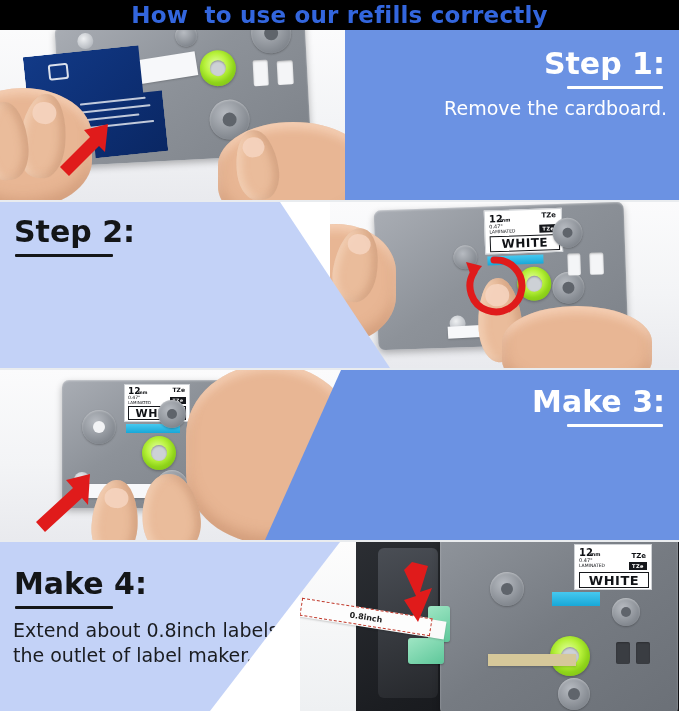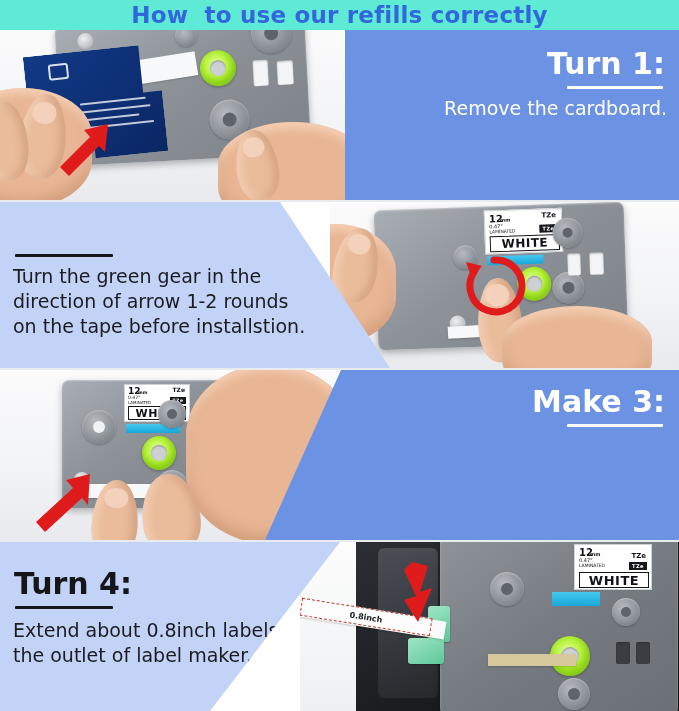--- a/index.html
+++ b/index.html
@@ -3,21 +3,21 @@
 <meta charset="utf-8">
 <title>How to use our refills correctly</title>
 <style>
   * { margin:0; padding:0; box-sizing:border-box; }
   html,body{
     width:679px; height:711px;
     background:#ffffff;
     font-family:"Liberation Sans", sans-serif;
     overflow:hidden;
   }
-  #page{ position:relative; width:679px; height:602px; background:#5eead4; }
+  #page{ position:relative; width:679px; height:602px; background:#000000; }
 
   
   .title-bar{
     position:absolute; left:0; top:0; width:679px; height:30px;
     display:flex; align-items:center; justify-content:center;
   }
   .title-text{
     color:#3366dd;
     font-size:23px; font-weight:bold;
     letter-spacing:.2px; white-space:pre;
@@ -164,21 +164,21 @@
         </div>
 
         <svg class="arrow-red" style="left:50px; top:88px;" width="62" height="62" viewBox="0 0 62 62">
           <path d="M58 6 L34 12 L40 19 L10 49 L19 58 L49 28 L55 34 Z" fill="#e01b1b"></path>
         </svg>
       </div>
     </div>
 
     <div class="txtpanel bluepanel" style="left:345px; width:334px; background:#6b92e3;">
       <div class="inner">
-        <div class="step-head" style="right:14px; top:16px; font-size:30px;">Turn 1:</div>
+        <div class="step-head" style="right:14px; top:16px; font-size:30px;">Step 1:</div>
         <div class="step-rule" style="right:16px; top:56px; width:96px;"></div>
         <div class="step-body" style="right:12px; top:66px; font-size:19px; line-height:25px; text-align:right;">Remove the cardboard.</div>
       </div>
     </div>
   </div>
   <div class="panel-sep" style="top:200px;"></div>
 
   <div class="panel p2">
 
     <div class="photo" style="left:330px; width:349px;">
@@ -227,24 +227,22 @@
         <svg class="arrow-red" style="left:130px; top:50px;" width="68" height="68" viewBox="0 0 68 68">
           <path d="M34 8 A26 26 0 1 1 14 20" fill="none" stroke="#e01b1b" stroke-width="7" stroke-linecap="round"></path>
           <path d="M6 10 L22 14 L12 27 Z" fill="#e01b1b"></path>
         </svg>
       </div>
     </div>
 
     <div class="txtpanel lightpanel" style="left:0; width:420px; background:#c3d2f7;
                 clip-path:polygon(0 0, 280px 0, 390px 166px, 0 166px);">
       <div class="inner">
+        <div class="step-head" style="left:14px; top:12px; font-size:30px;">Step 2:</div>
         <div class="step-rule" style="left:15px; top:52px; width:98px;"></div>
-        <div class="step-body" style="left:13px; top:62px; font-size:19px; line-height:25px; text-align:left;">Turn the green gear in the
-direction of arrow 1-2 rounds
-on the tape before installstion.</div>
       </div>
     </div>
   </div>
   <div class="panel-sep" style="top:368px;"></div>
 
   <div class="panel p3">
 
     <div class="photo" style="left:0; width:400px;">
       <div class="photo-inner">
         <div class="bg-white-room"></div>
@@ -347,21 +345,21 @@
 
         <svg class="arrow-red" style="left:94px; top:18px;" width="56" height="68" viewBox="0 0 56 68">
           <path d="M18 2 L34 6 L26 32 L38 28 L24 62 L10 40 L22 36 L10 10 Z" fill="#e01b1b"></path>
         </svg>
       </div>
     </div>
 
     <div class="txtpanel lightpanel" style="left:0; width:400px; background:#c3d2f7;
                 clip-path:polygon(0 0, 340px 0, 210px 169px, 0 169px);">
       <div class="inner">
-        <div class="step-head" style="left:14px; top:24px; font-size:30px;">Turn 4:</div>
+        <div class="step-head" style="left:14px; top:24px; font-size:30px;">Make 4:</div>
         <div class="step-rule" style="left:15px; top:64px; width:98px;"></div>
         <div class="step-body" style="left:13px; top:76px; font-size:19px; line-height:25px; text-align:left;">Extend about 0.8inch labels to
 the outlet of label maker.</div>
       </div>
     </div>
   </div>
 
 </div>
 
 </body></html>

